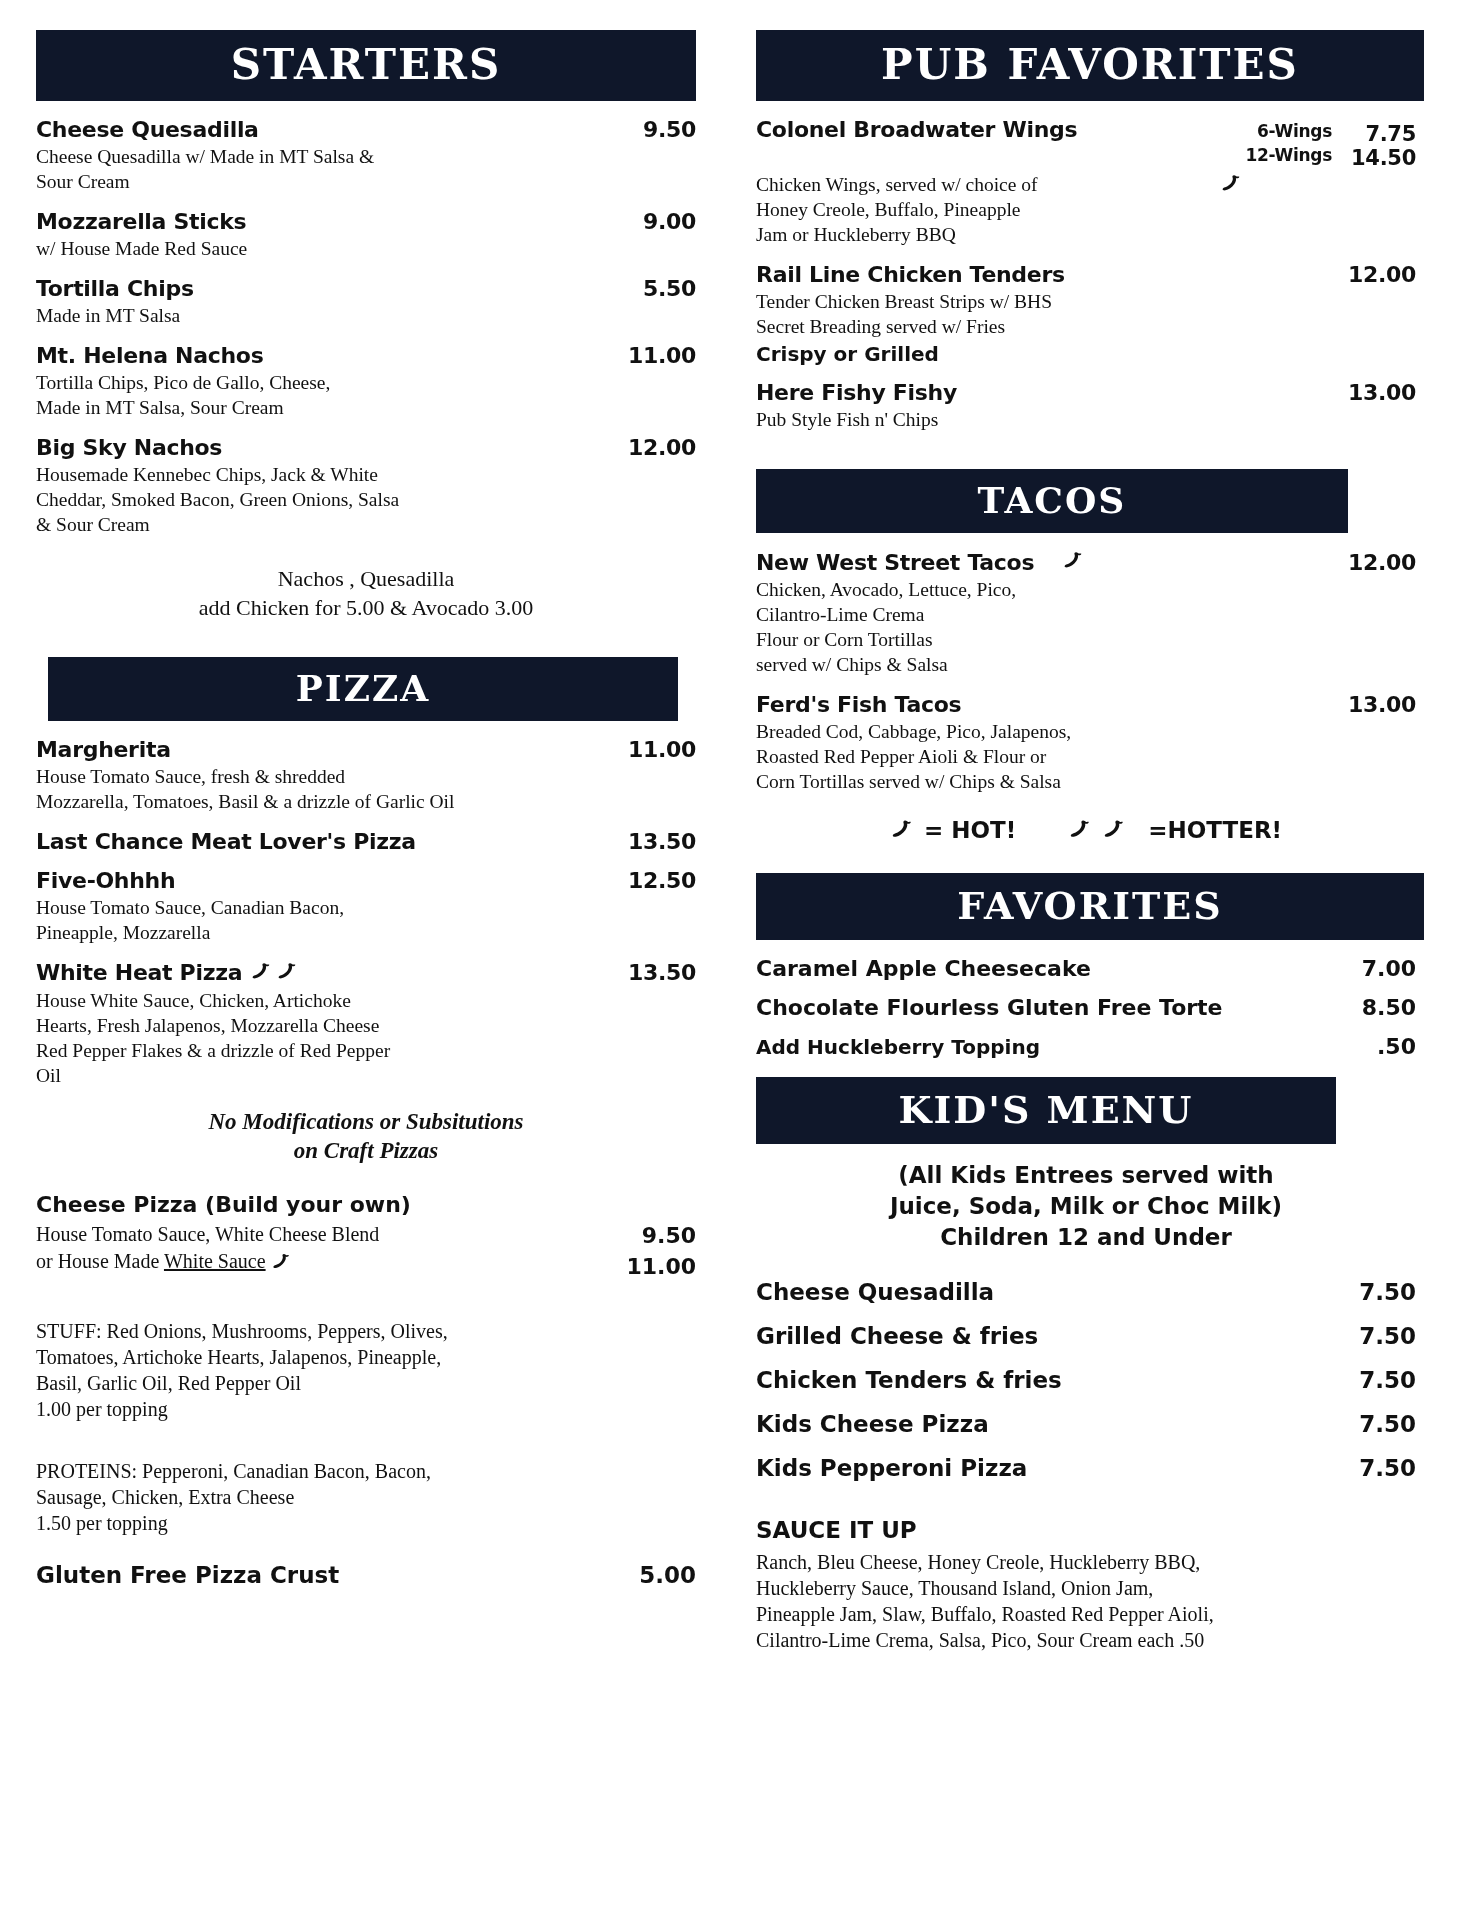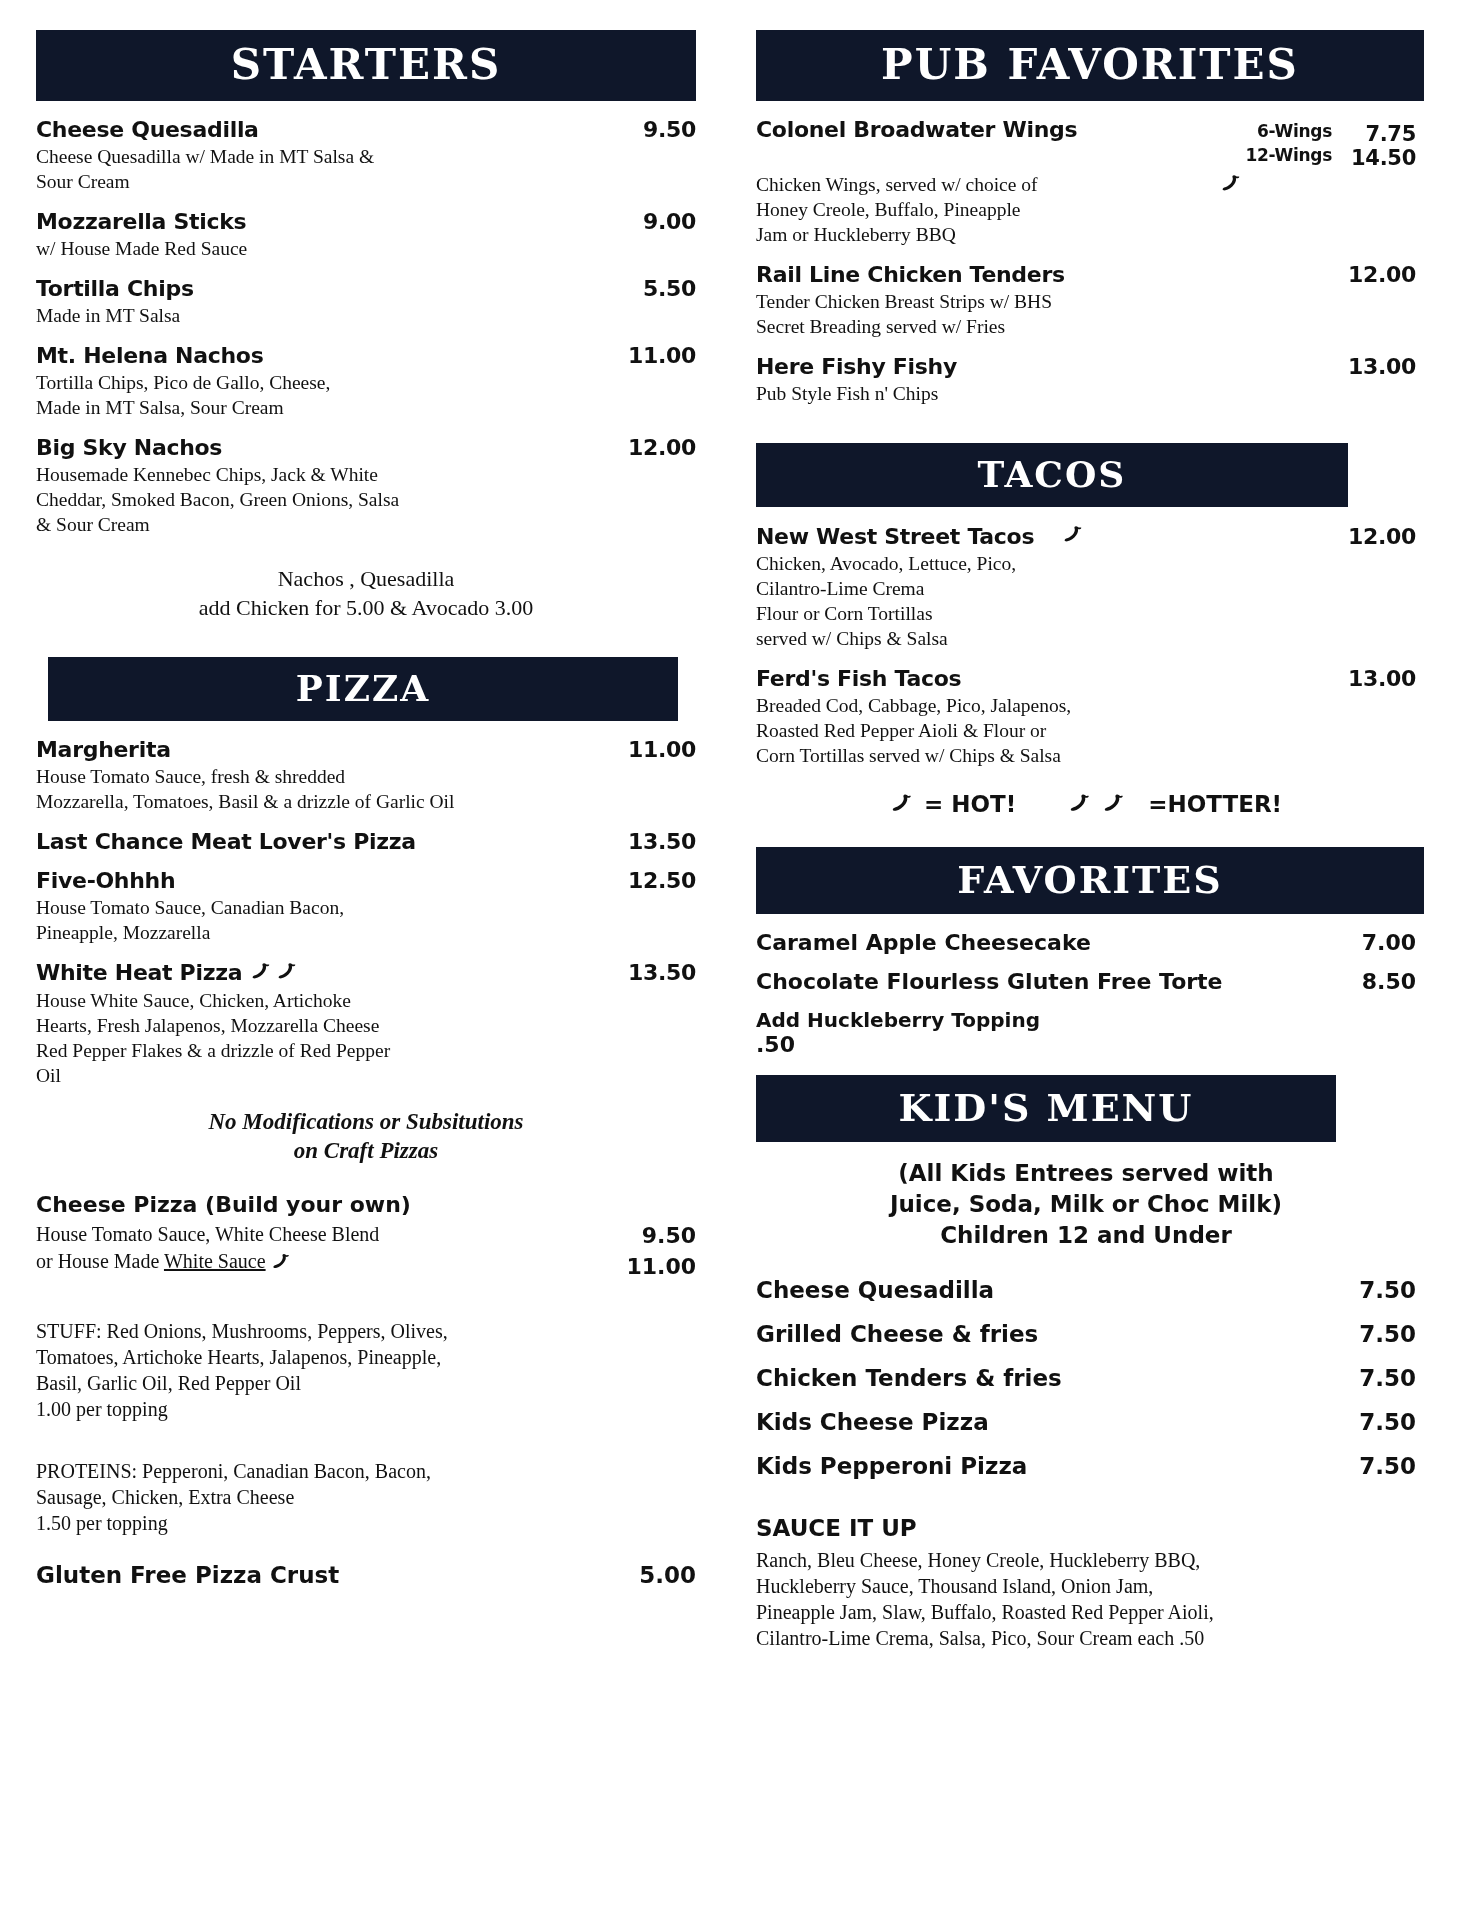--- a/index.html
+++ b/index.html
@@ -141,21 +141,21 @@
 
   .dessert-row {
     display: flex;
     justify-content: space-between;
     align-items: baseline;
     font-family: "DejaVu Sans", sans-serif;
     font-weight: bold;
     font-size: 22px;
     margin-bottom: 14px;
   }
-  .dessert-row.small { font-size: 20px; flex-direction: column; }
+  .dessert-row.small { font-size: 20px; }
 
   .kids-note {
     text-align: center;
     font-family: "DejaVu Sans", sans-serif;
     font-weight: bold;
     font-size: 23px;
     line-height: 1.35;
     margin: 14px 0 26px 0;
     white-space: pre-line;
   }
@@ -430,20 +430,21 @@
 
       <div class="item">
         <div class="item-head">
           <span class="item-name">
               <span>Rail Line Chicken Tenders</span>
             </span>
           <span class="item-price">12.00</span>
         </div>
         <div class="item-desc">Tender Chicken Breast Strips w/ BHS
 Secret Breading served w/ Fries</div>
+        <div class="item-sub-bold">Crispy or Grilled</div>
       </div>
 
       <div class="item">
         <div class="item-head">
           <span class="item-name">
               <span>Here Fishy Fishy</span>
             </span>
           <span class="item-price">13.00</span>
         </div>
         <div class="item-desc">Pub Style Fish n' Chips</div>

